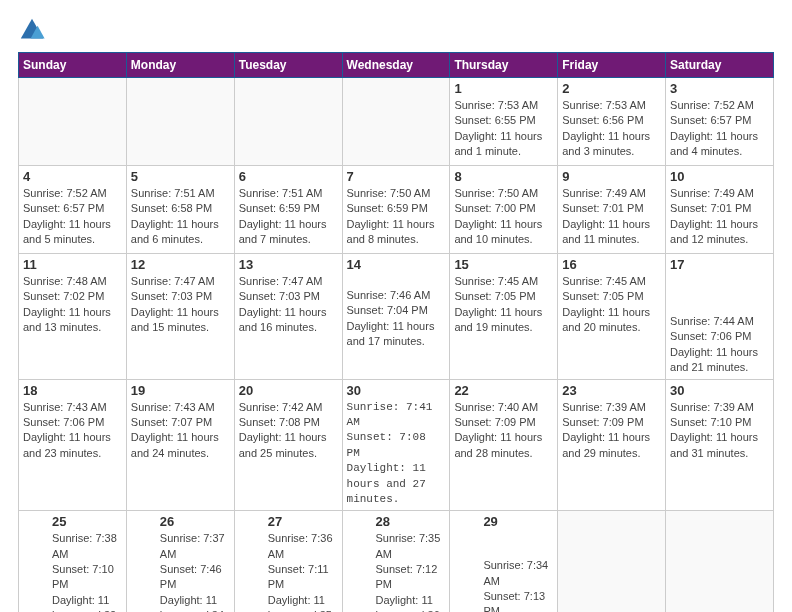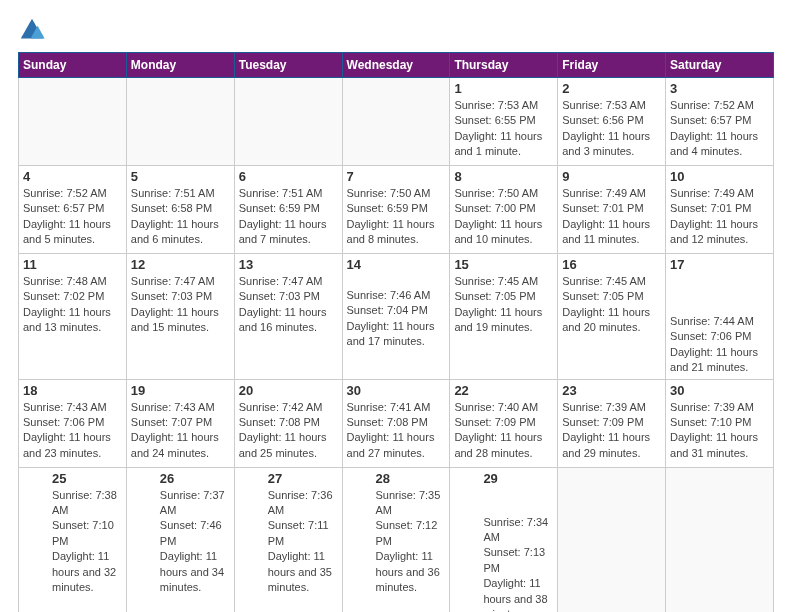--- a/index.html
+++ b/index.html
@@ -257,21 +257,21 @@
 Daylight: 11 hours and 24 minutes.</div>
           </td>
           <td>
             <span class="day-number">20</span>
             <div class="day-info" style="white-space: pre-line;">Sunrise: 7:42 AM
 Sunset: 7:08 PM
 Daylight: 11 hours and 25 minutes.</div>
           </td>
           <td>
             <span class="day-number">30</span>
-            <div class="day-info" style="white-space: pre-line;">Sunrise: 7:41 AM
+            <div class="day-info" style="white-space: pre-line; font-family: Liberation Mono, monospace;">Sunrise: 7:41 AM
 Sunset: 7:08 PM
 Daylight: 11 hours and 27 minutes.</div>
           </td>
           <td>
             <span class="day-number">22</span>
             <div class="day-info" style="white-space: pre-line;">Sunrise: 7:40 AM
 Sunset: 7:09 PM
 Daylight: 11 hours and 28 minutes.</div>
           </td>
           <td>

